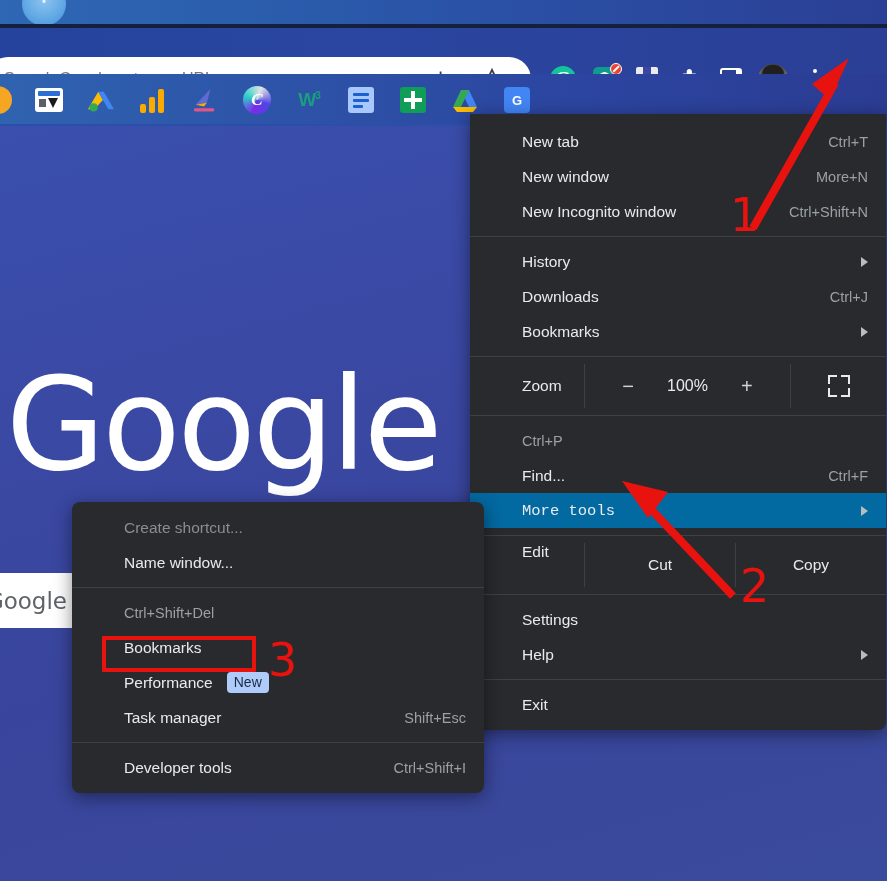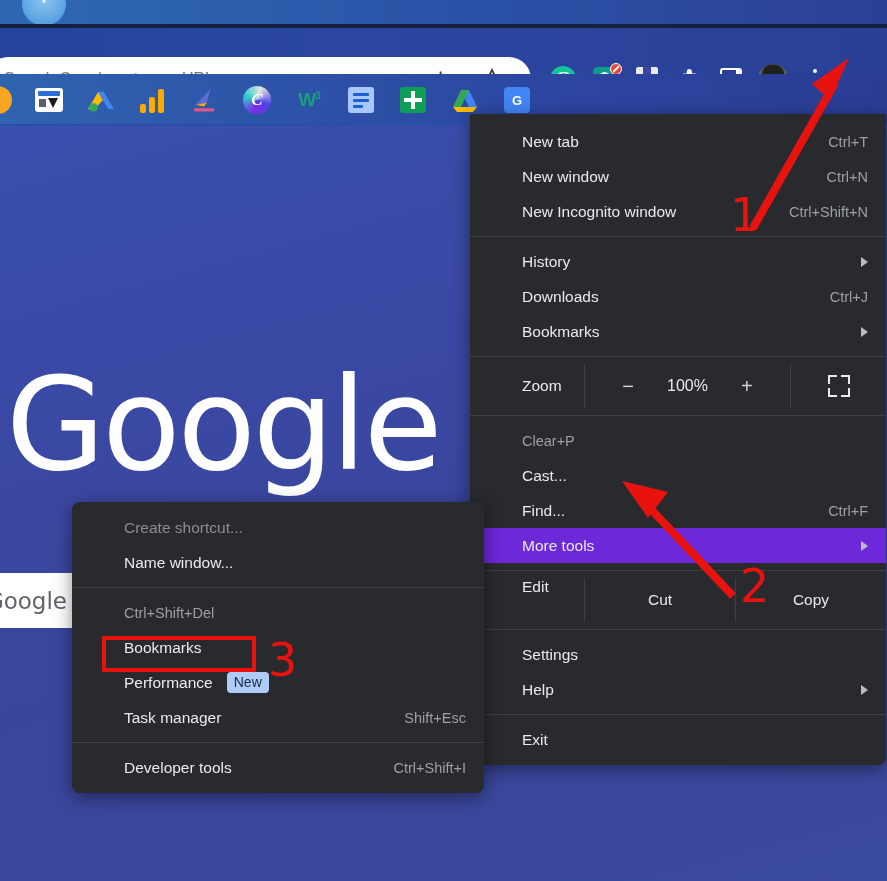--- a/index.html
+++ b/index.html
@@ -179,21 +179,21 @@
   .main-menu { left:470px; top:78px; width:416px; border-radius:0 0 8px 8px; padding-top:10px; }
   .sub-menu  { left:72px; top:466px; width:412px; }
 
   .mi {
     position:relative; height:35px; display:flex; align-items:center;
     padding-left:52px; padding-right:18px; cursor:default;
   }
   .mi .label { flex:1 1 auto; white-space:nowrap; }
   .mi .accel { color:#9aa0a6; font-size:14.5px; white-space:nowrap; }
   .mi.disabled .label { color:#8a8d91; }
-  .mi.hl { background:#6d28d9; }
+  .mi.hl { background:#0369a1;font-family:Liberation Mono, monospace; }
   .mi .caret {
     width:0; height:0; margin-left:10px;
     border-left:7px solid #b9bcc0; border-top:5px solid transparent; border-bottom:5px solid transparent;
   }
   .sep { height:1px; background:#3f4042; margin:7px 0; }
 
   .zoom-row { display:flex; align-items:center; height:44px; }
   .zoom-row .zlabel { width:114px; padding-left:52px; }
   .zoom-row .zcell { display:flex; align-items:center; justify-content:center;
     border-left:1px solid #3f4042; height:44px; }
@@ -351,21 +351,21 @@
     <div class="search-pill">Google</div>
   </div>
 
   <div class="menu main-menu">
     <div class="mi">
       <span class="label">New tab</span>
       <span class="accel">Ctrl+T</span>
     </div>
     <div class="mi">
       <span class="label">New window</span>
-      <span class="accel">Ctrl+N</span>
+      <span class="accel">More+N</span>
     </div>
     <div class="mi">
       <span class="label">New Incognito window</span>
       <span class="accel">Ctrl+Shift+N</span>
     </div>
 
     <div class="sep"></div>
 
     <div class="mi">
       <span class="label">History</span>
@@ -395,25 +395,21 @@
             <i></i>
             <i></i>
             <i></i>
         </div>
       </div>
     </div>
 
     <div class="sep"></div>
 
     <div class="mi">
-      <span class="accel">Clear+P</span>
-    </div>
-    <div class="mi">
-      <span class="label">Cast...</span>
-      <span class="accel"></span>
+      <span class="accel">Ctrl+P</span>
     </div>
     <div class="mi">
       <span class="label">Find...</span>
       <span class="accel">Ctrl+F</span>
     </div>
     <div class="mi hl">
       <span class="label">More tools</span>
       <span class="caret"></span>
     </div>
 

